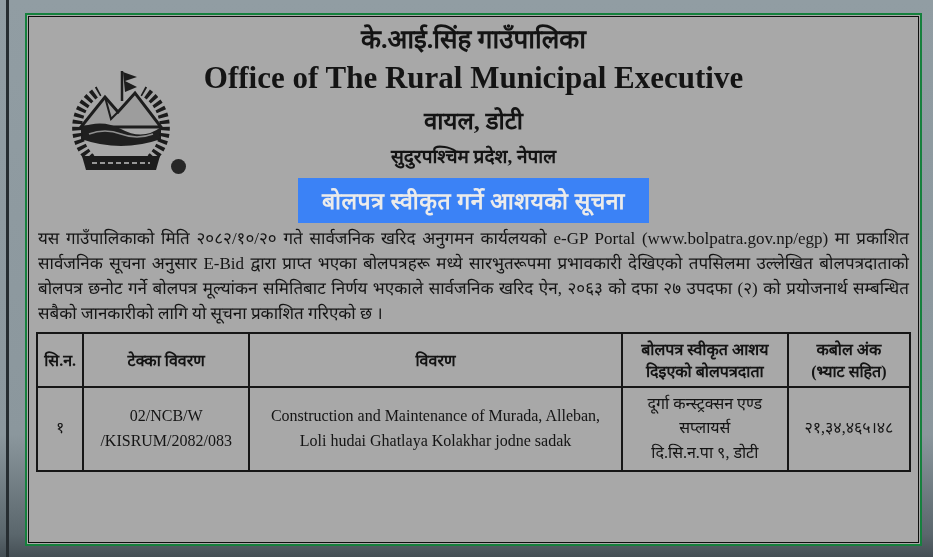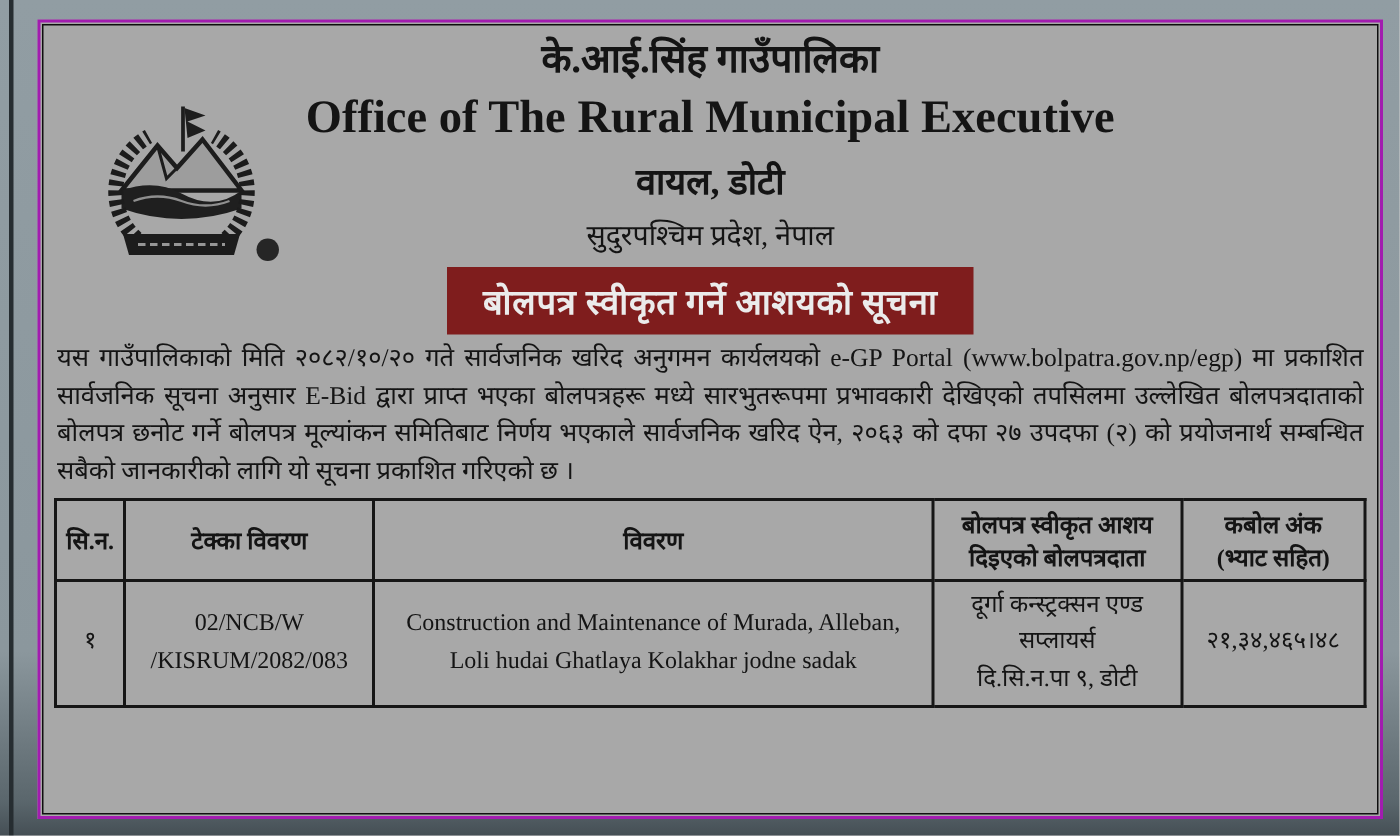--- a/index.html
+++ b/index.html
@@ -9,39 +9,39 @@
     background: linear-gradient(180deg, #919da3 0%, #8b979d 78%, #5a666c 96%, #454f55 100%);
     font-family: "Liberation Serif", "DejaVu Serif", serif;
     color: #141414;
   }
   .scan-line {
     position: absolute; left: 6px; top: 0; width: 3px; height: 557px;
     background: #262d31;
   }
   .paper {
     position: absolute; left: 25px; top: 13px; width: 897px; height: 533px;
-    background: #a8a8a8; border: 2px solid #a21caf;
+    background: #a8a8a8; border: 2px solid #15803d;
   }
   .paper-inner {
     position: absolute; inset: 1px; border: 1px solid #0e0e0e;
     padding: 4px 2px 0 2px; text-align: center;
   }
   .emblem-wrap { position: absolute; left: 36px; top: 50px; width: 112px; height: 115px; }
   .ink-dot {
     position: absolute; left: 142px; top: 142px; width: 15px; height: 15px;
     border-radius: 50%; background: #171717; opacity: .9;
   }
   .t-np-1 { font-size: 26px; font-weight: bold; margin: 2px 0 0; line-height: 1.3; }
   .t-en-1 { font-size: 30px; font-weight: bold; margin: 3px 0 0; line-height: 1.25; }
   .t-np-2 { font-size: 27px; font-weight: bold; margin: 2px 0 0; line-height: 1.3; }
   .t-en-2 { font-size: 31px; font-weight: bold; margin: 2px 0 0; line-height: 1.25; }
   .t-addr1 { font-size: 24px; font-weight: bold; margin: 5px 0 0; }
-  .t-addr2 { font-size: 19px; font-weight: normal; margin: 7px 0 0; }
+  .t-addr2 { font-size: 19px; font-weight: bold; margin: 7px 0 0; }
   .banner {
-    display: inline-block; background: #7f1d1d; color: #ebebeb;
+    display: inline-block; background: #3b82f6; color: #ebebeb;
     font-size: 23px; font-weight: bold; padding: 6px 24px 7px;
     margin-top: 9px; letter-spacing: .5px;
   }
   .published { font-size: 17px; font-weight: bold; margin-top: 7px; }
   .body-para {
     text-align: justify; font-size: 17px; line-height: 25px;
     margin: 3px 5px 0 5px; padding: 0 2px;
   }
   .body-para .url { }
   table.award {

